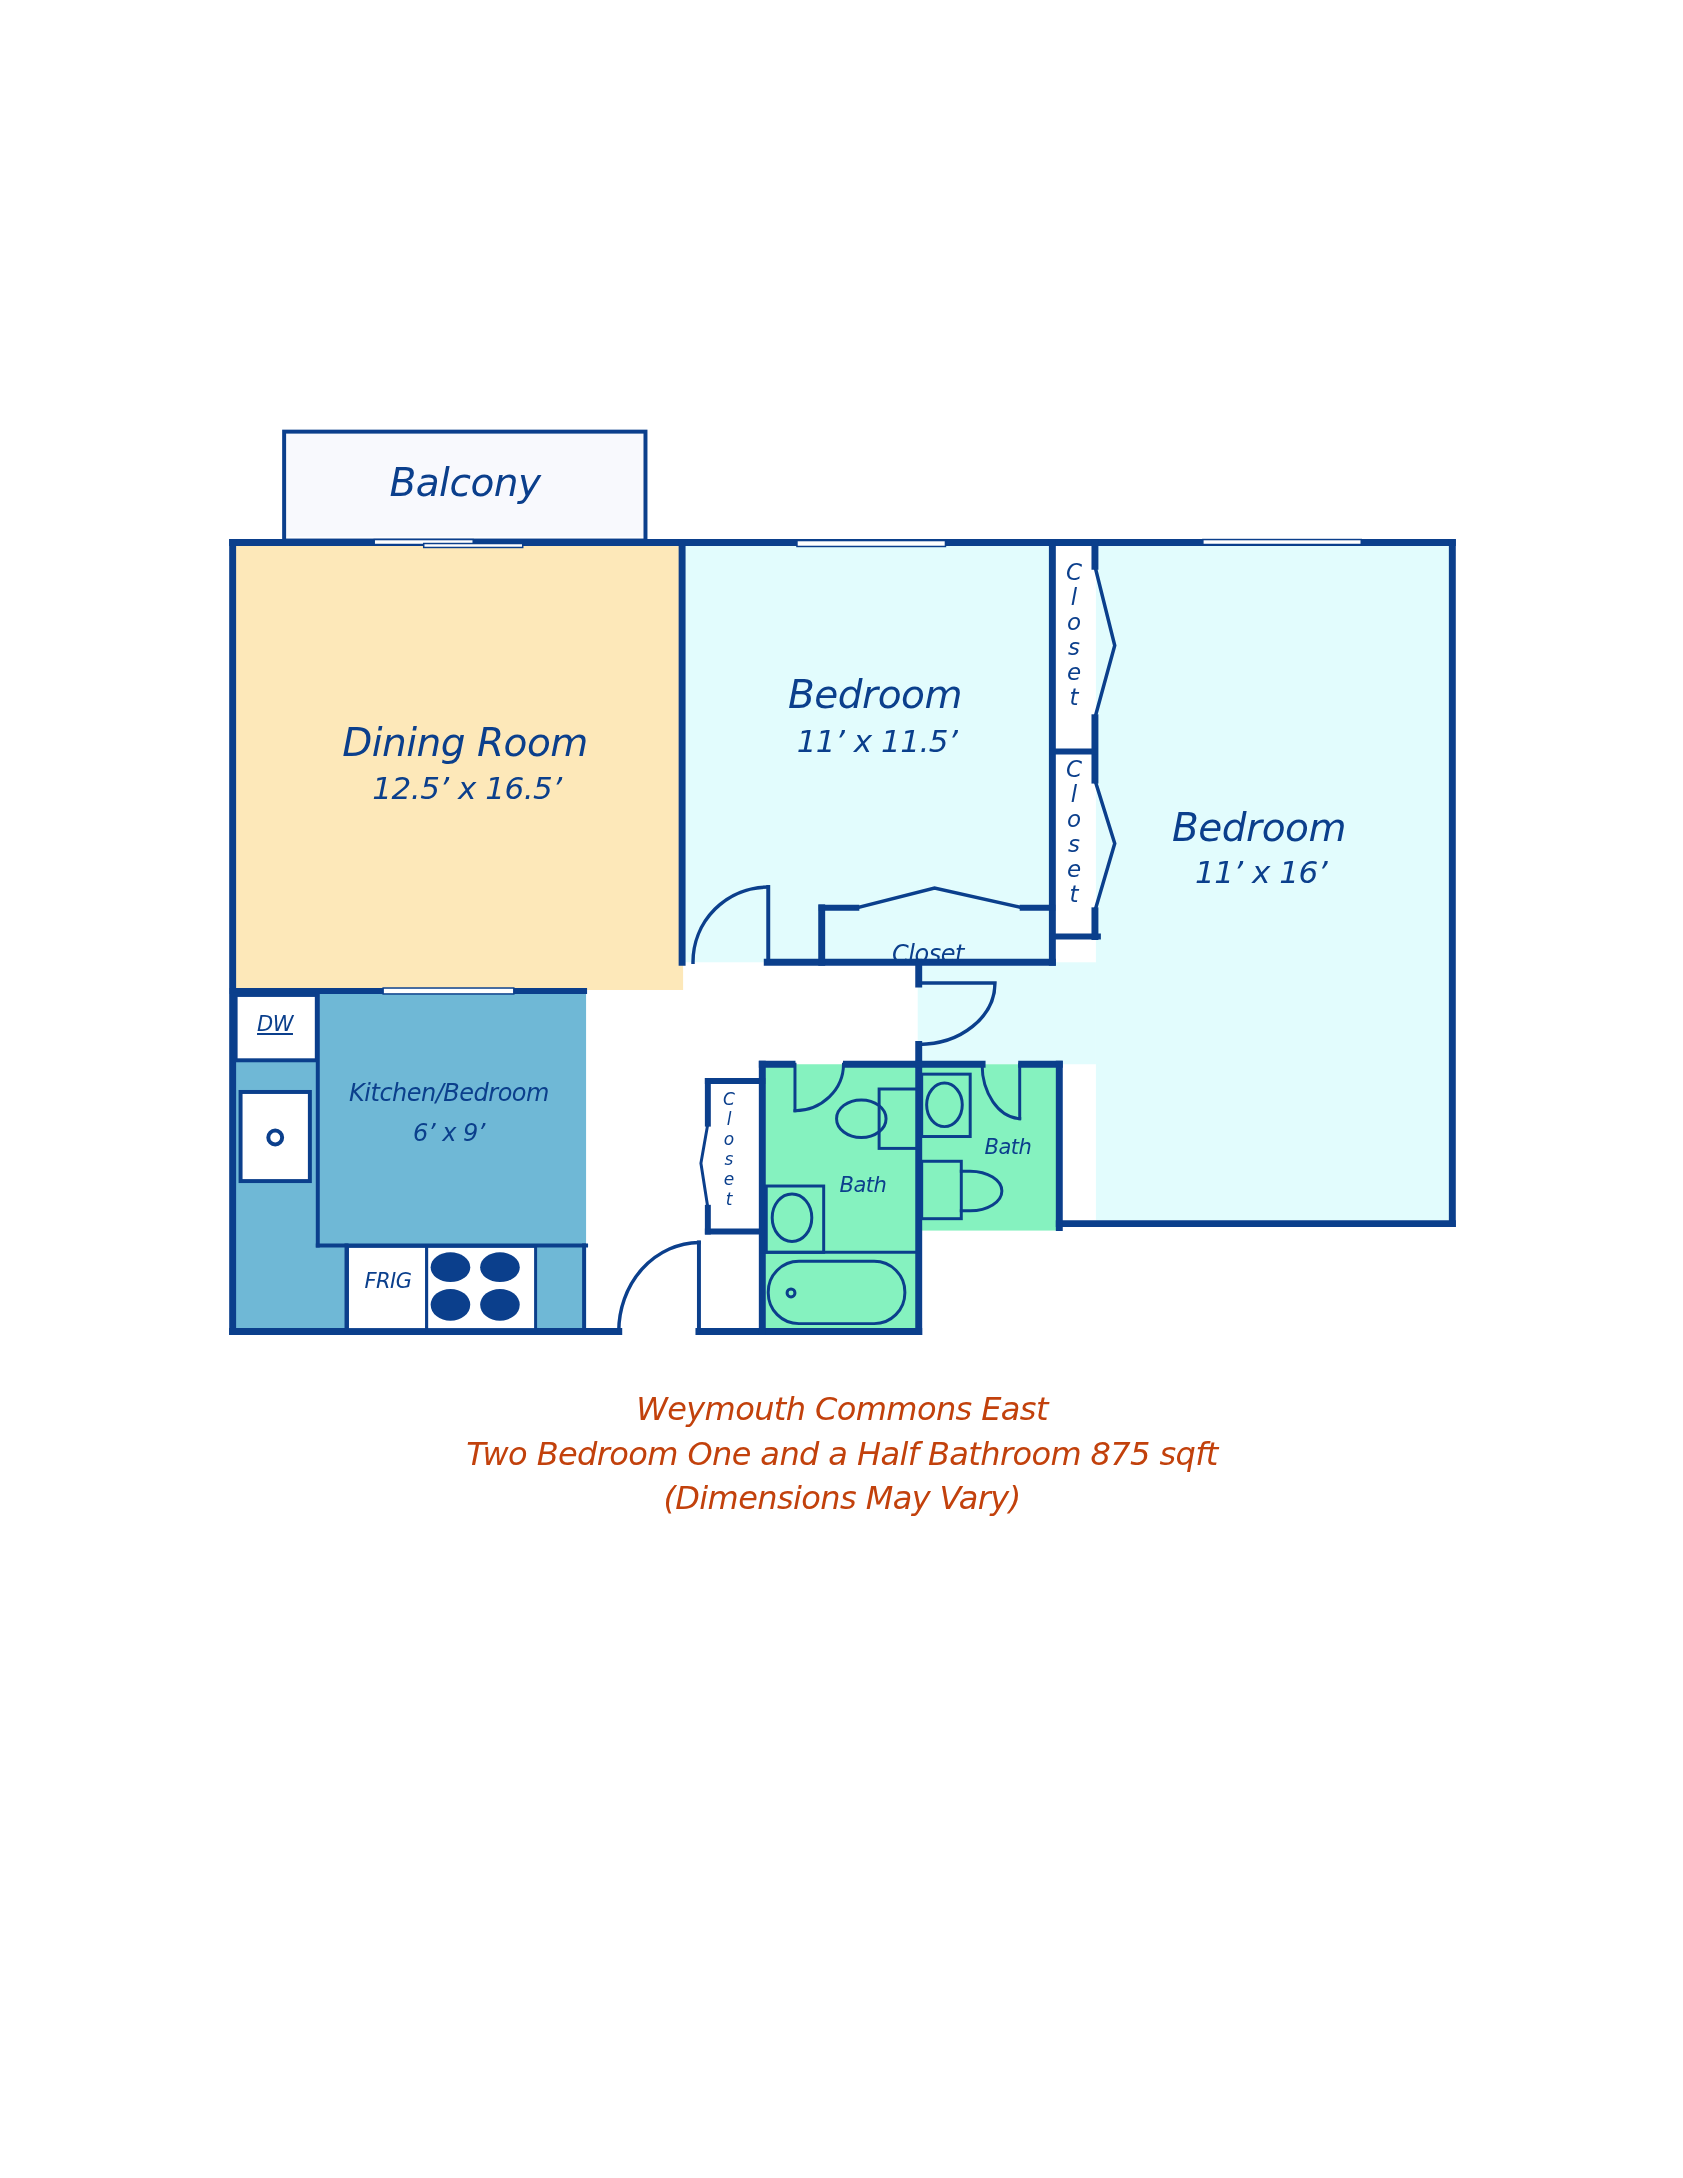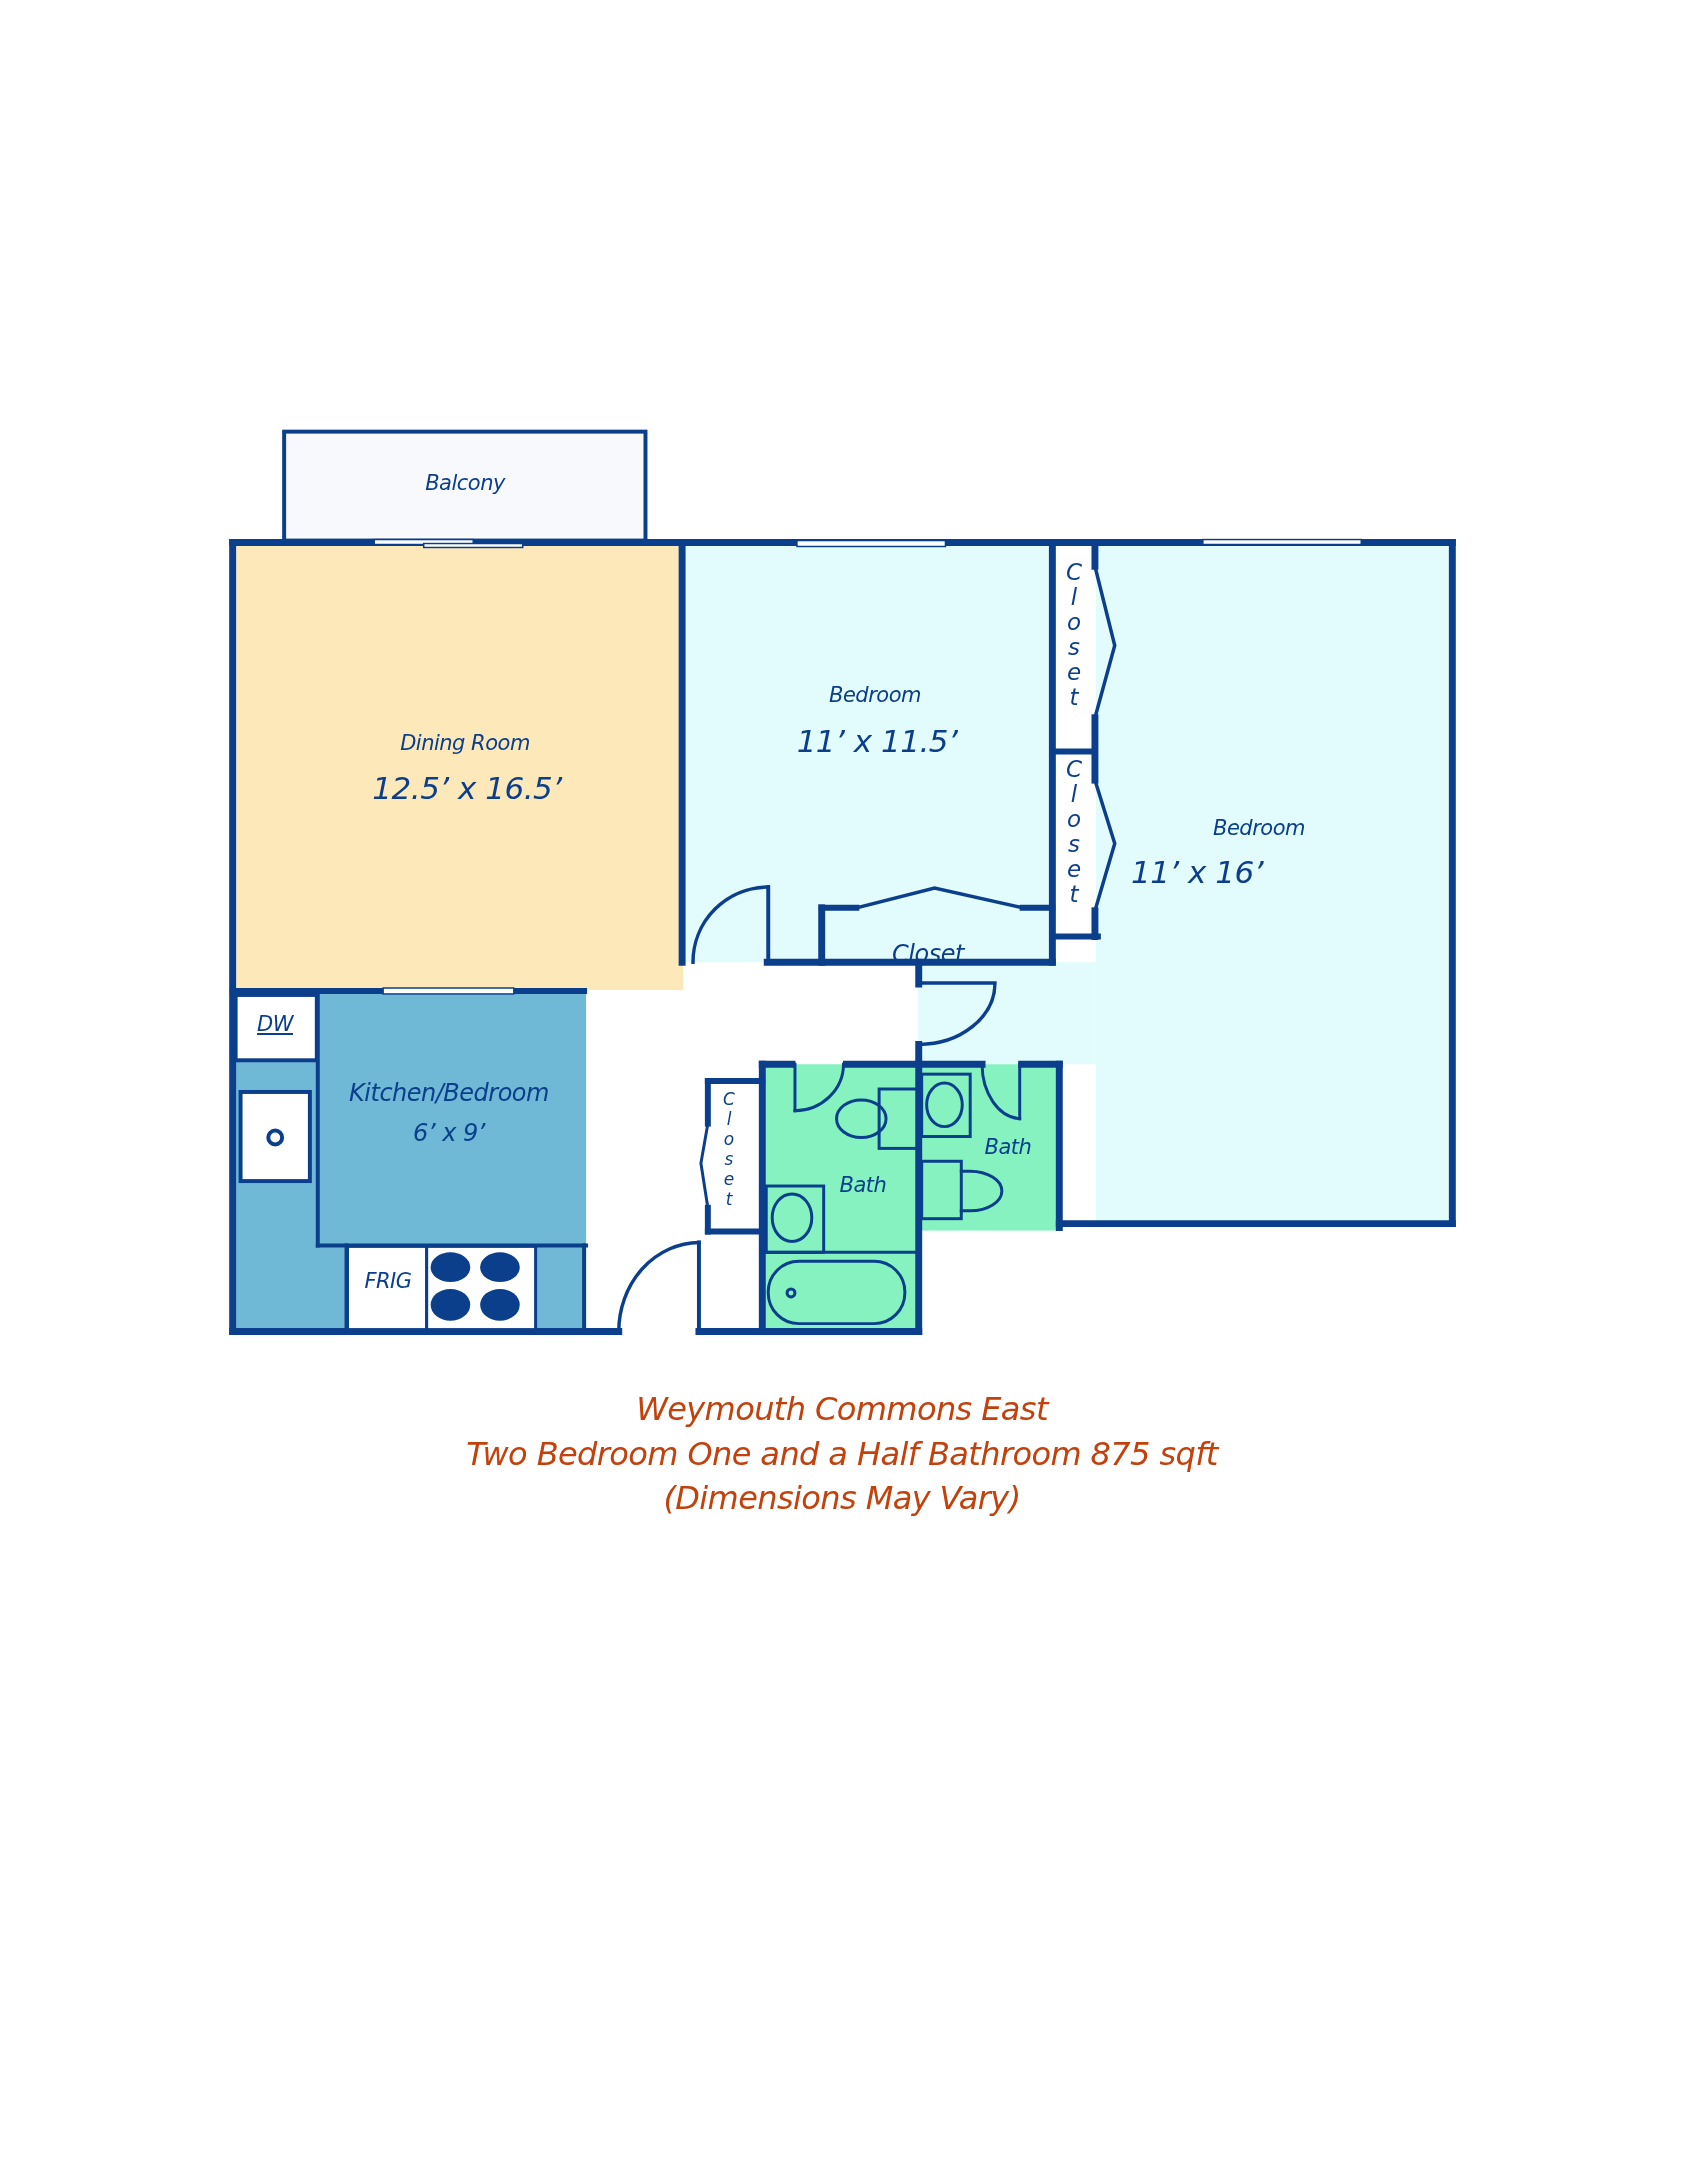--- a/index.html
+++ b/index.html
@@ -3,21 +3,21 @@
   <meta charset="utf-8">
   <style>
     html, body { margin: 0; padding: 0; background: #ffffff; }
     body { width: 1683px; height: 2178px; position: relative; overflow: hidden;
            font-family: "DejaVu Sans", "Liberation Sans", sans-serif; }
     #plan { position: absolute; left: 0; top: 0; width: 1683px; height: 2178px; }
     .lbl { position: absolute; color: #0b3f8c; font-style: italic;
            font-family: "DejaVu Sans", "Liberation Sans", sans-serif;
            text-align: center; white-space: nowrap; transform: translateX(-50%);
            letter-spacing: -0.5px; }
-    .room-name { font-size: 21px; line-height: 36px; }
+    .room-name { font-size: 39px; line-height: 36px; }
     .room-dim  { font-size: 31px; line-height: 36px; text-align: right; }
     .small { font-size: 24px; }
     .tiny { font-size: 21px; }
     .vert { position: absolute; color: #0b3f8c; font-style: italic; font-size: 23px;
             line-height: 25px; width: 30px; text-align: center;
             font-family: "DejaVu Sans", "Liberation Sans", sans-serif; }
     .vert.sm { font-size: 17px; line-height: 20px; }
     .vert span { display: block; }
     .caption { position: absolute; left: 842px; transform: translateX(-50%);
                color: #c2410c; font-style: italic; font-size: 32px; white-space: nowrap;
@@ -139,21 +139,21 @@
 
 <div class="lbl room-name" style="left:465px; top:465px;">Balcony</div>
 
 <div class="lbl room-name" style="left:465px; top:725px;">Dining Room</div>
 <div class="lbl room-dim" style="left:467px; top:770px;">12.5’ x 16.5’</div>
 
 <div class="lbl room-name" style="left:875px; top:677px;">Bedroom</div>
 <div class="lbl room-dim" style="left:877px; top:723px;">11’ x 11.5’</div>
 
 <div class="lbl room-name" style="left:1259px; top:810px;">Bedroom</div>
-<div class="lbl room-dim" style="left:1197px; top:854px;">11’ x 16’</div>
+<div class="lbl room-dim" style="left:1261px; top:854px;">11’ x 16’</div>
 
 <div class="lbl small" style="left:449px; top:1079px;">Kitchen/Bedroom</div>
 <div class="lbl small" style="left:449px; top:1119px;">6’ x 9’</div>
 
 <div class="lbl tiny" style="left:275px; top:1012px;text-decoration:underline;">DW</div>
 <div class="lbl tiny" style="left:388px; top:1269px;">FRIG</div>
 
 <div class="lbl small" style="left:928px; top:913px;margin-top:27px;">Closet</div>
 
 <div class="lbl tiny" style="left:863px; top:1173px;">Bath</div>

